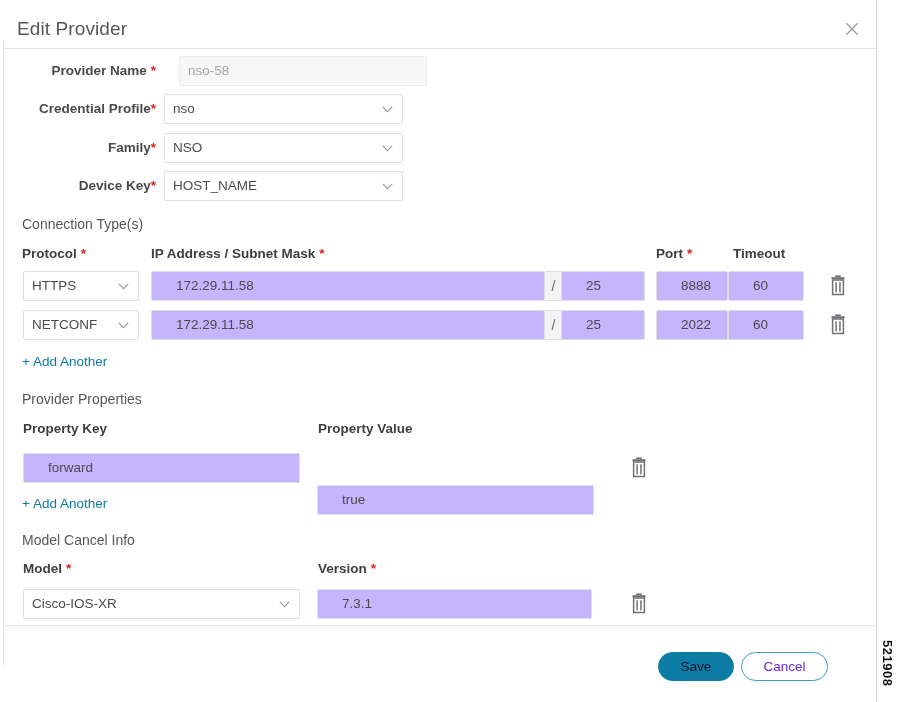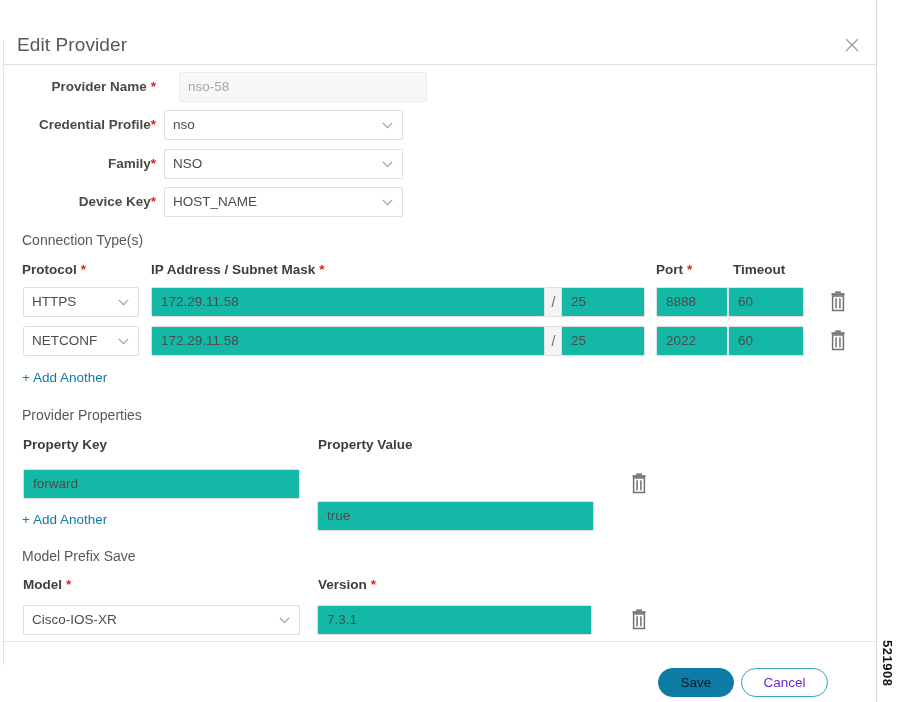--- a/index.html
+++ b/index.html
@@ -32,21 +32,21 @@
   .right-rule {
     position: absolute;
     left: 876px; top: 0px;
     width: 1px; height: 702px;
     background: #d6d6d6;
   }
 
   
   .dialog {
     position: absolute;
-    left: 4px; top: 16px;
+    left: 4px; top: 0;
     width: 872px;
     height: 558px;
     background: #ffffff;
     box-sizing: border-box;
   }
 
   .dialog-header {
     position: relative;
     height: 48px;
     border-bottom: 1px solid #e0e0e0;
@@ -144,26 +144,26 @@
     color: #3e3e3e;
     white-space: nowrap;
   }
 
   
   .inp {
     position: absolute;
     box-sizing: border-box;
     height: 30px;
     border: 1px solid #dededf;
-    background: #14b8a6;
+    background: #c4b5fd;
     border-radius: 2px;
     font-size: 13.5px;
     color: #4c4c4c;
     line-height: 28px;
-    padding: 0 9px;
+    padding: 0 24px;
     white-space: nowrap;
     overflow: hidden;
   }
   .slash {
     position: absolute;
     box-sizing: border-box;
     width: 18px; height: 30px;
     background: #f4f4f4;
     border: 1px solid #dededf;
     border-left: none;
@@ -386,21 +386,21 @@
             <rect x="6.2" y="0.4" width="5.6" height="1.6" fill="currentColor"></rect>
             <path d="M3.6 5.1 h10.8 v14.4 h-10.8 z" fill="none" stroke="currentColor" stroke-width="1.5"></path>
             <rect x="6.3" y="7.3" width="1.5" height="10" fill="currentColor"></rect>
             <rect x="10.2" y="7.3" width="1.5" height="10" fill="currentColor"></rect>
           </svg>
         </div>
       </div>
 
       <div class="addlink" style="top:447px;">+ Add Another</div>
 
-      <div class="section-title" style="top:483px;">Model Prefix Save</div>
+      <div class="section-title" style="top:483px;">Model Cancel Info</div>
 
       <div class="col-head" style="left:19px; top:512px;">
         <span>Model</span><span class="req-sp">*</span>
       </div>
       <div class="col-head" style="left:314px; top:512px;">
         <span>Version</span><span class="req-sp">*</span>
       </div>
 
       <div>
         <div class="ctl sel" style="left:19px; top:540px; width:277px;">

